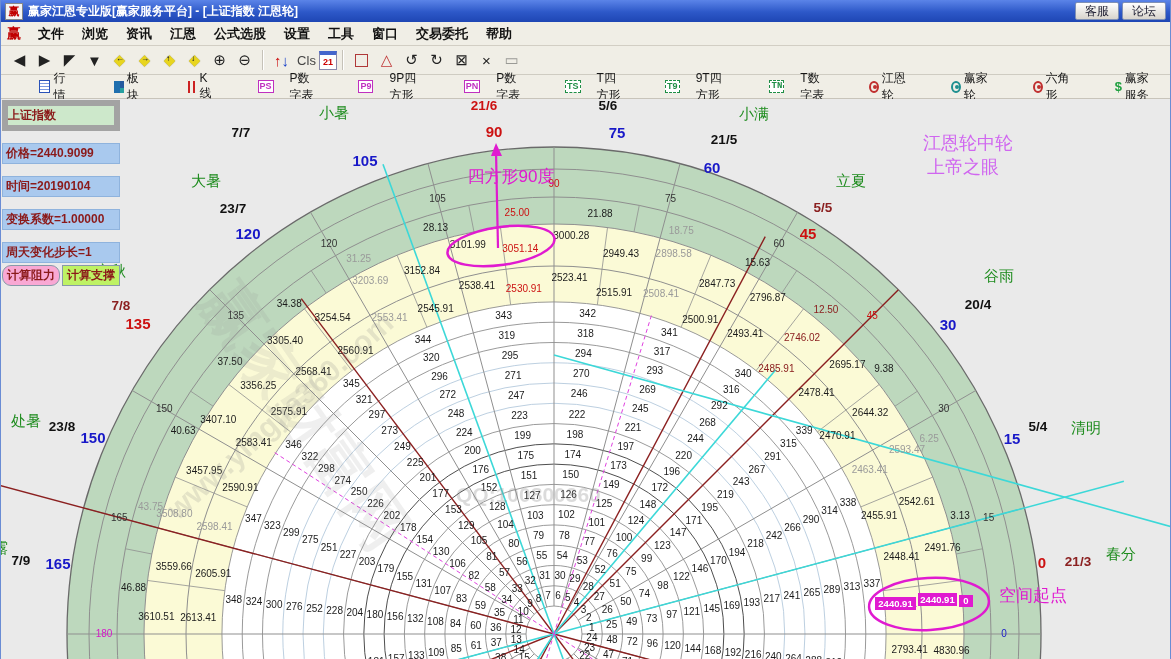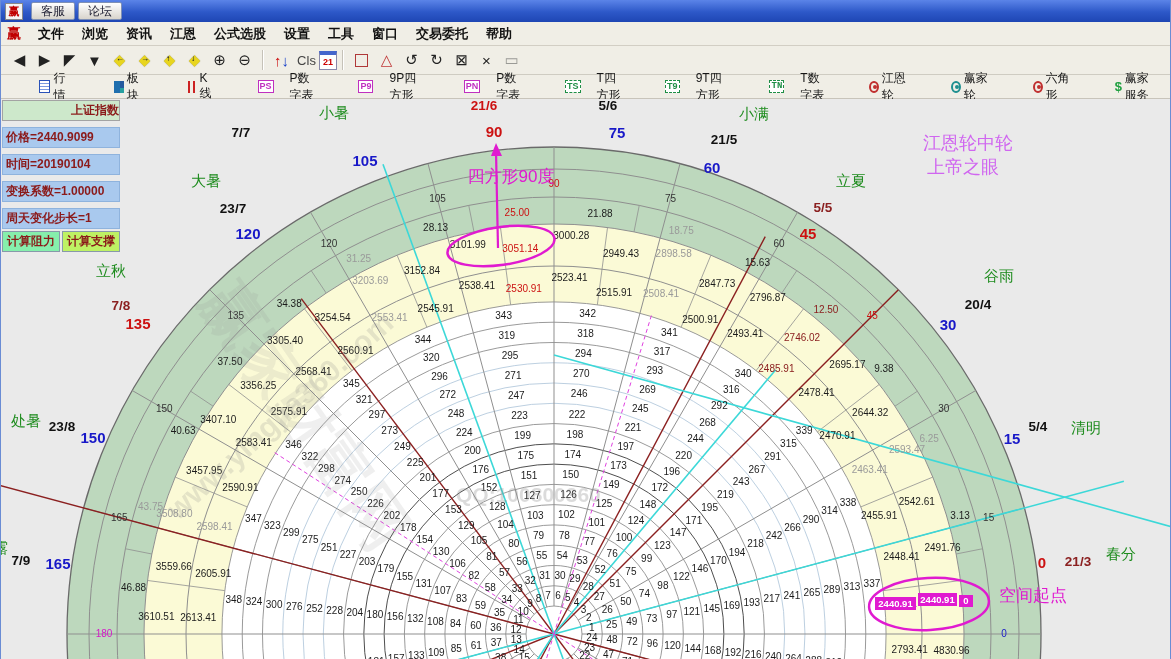--- a/index.html
+++ b/index.html
@@ -38,32 +38,33 @@
   .icon-kline{width:12px;height:12px;margin-right:3px;
     background:repeating-linear-gradient(90deg,#cc2222 0 2px,transparent 2px 5px,#cc2222 5px 7px,transparent 7px 10px);}
   .icon-rings{width:12px;height:12px;border-radius:50%;border:2px solid;margin-right:3px;position:relative;box-sizing:border-box;}
   .icon-rings:after{content:"";position:absolute;left:2px;top:2px;width:4px;height:4px;border-radius:50%;background:currentColor;}
   .icon-dollar{font-weight:bold;font-size:13px;margin-right:3px;}
   
   .chart{position:relative;width:1169px;height:563px;background:#eaeaea;overflow:hidden;}
   #wheel{position:absolute;left:0;top:0;}
   
   .panel{position:absolute;top:1px;left:1px;width:118px;font-size:12px;z-index:5;}
-  .panel-hdr{background:#cde8cb;color:#8b1a1a;text-align:right;font-weight:bold;height:19px;line-height:19px;border:1px solid #a3a3a3;}
-  .prow{background:#a9c9ee;color:#8b1a1a;font-weight:bold;height:19px;line-height:19px;padding-left:3px;margin-top:6px;border:1px solid #8fb3dd;white-space:nowrap;overflow:hidden;}
+  .panel-hdr{background:#cde8cb;color:#8b1a1a;text-align:left;font-weight:bold;height:19px;line-height:19px;border:6px solid #a3a3a3;}
+  .prow{background:#a9c9ee;color:#8b1a1a;font-weight:bold;height:19px;line-height:19px;padding-left:3px;margin-top:12px;border:1px solid #8fb3dd;white-space:nowrap;overflow:hidden;}
   .pbtns{display:flex;margin-top:2px;}
   .pbtn{flex:1;height:19px;line-height:19px;text-align:center;color:#8b1a1a;font-weight:bold;border:1px solid #8899aa;cursor:default;}
-  .pbtn.blue{background:#86efac;}
+  .pbtn.blue{background:#f9a8d4;border-radius:9px;}
   .pbtn.green{background:#bef264;margin-left:2px;}
 </style>
 </head>
 <body>
 
 <div class="titlebar">
   <div class="tb-appicon">赢</div>
+  <div class="tb-title">赢家江恩专业版[赢家服务平台] - [上证指数 江恩轮]</div>
   <div id="winbtns"><button class="win-btn">客服</button><button class="win-btn">论坛</button></div>
 </div>
 
 <div class="menubar">
   <span class="menu-logo">赢</span>
   <span id="menuitems" style="display:flex">
       <span class="menu-item">文件</span>
       <span class="menu-item">浏览</span>
       <span class="menu-item">资讯</span>
       <span class="menu-item">江恩</span>

